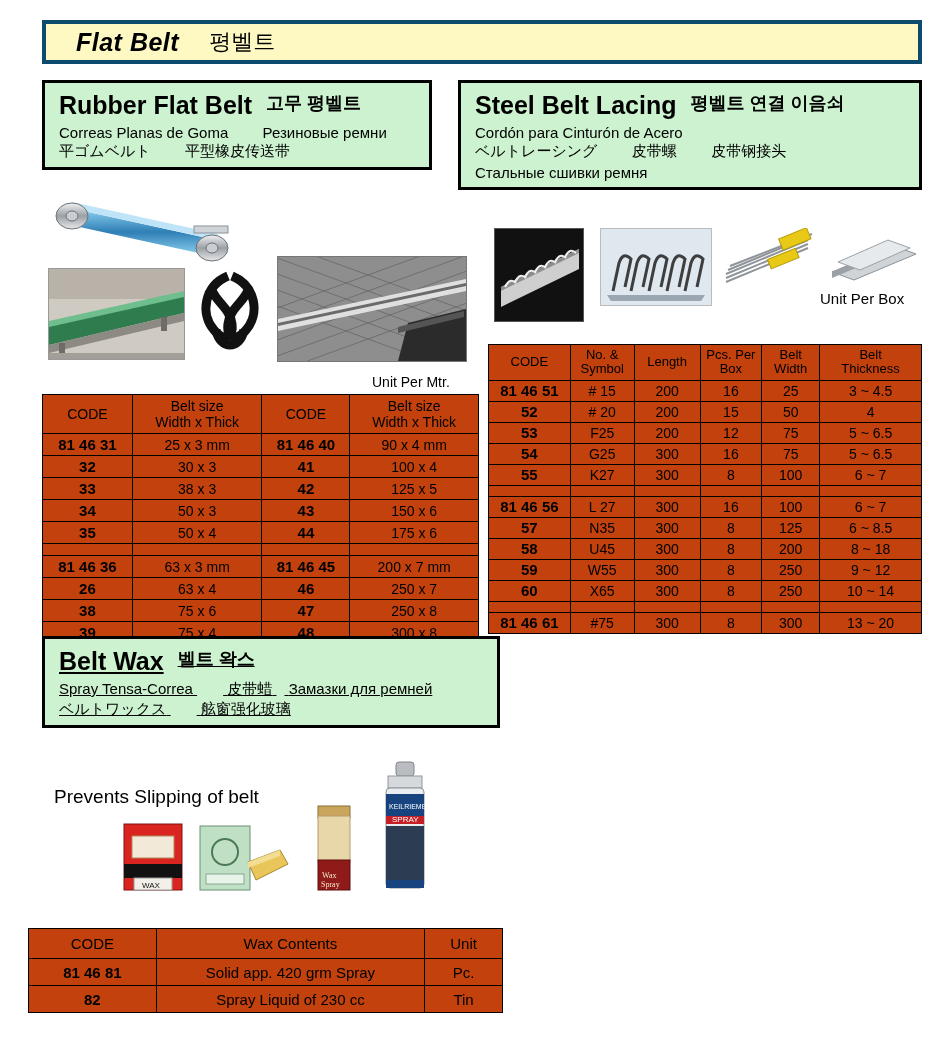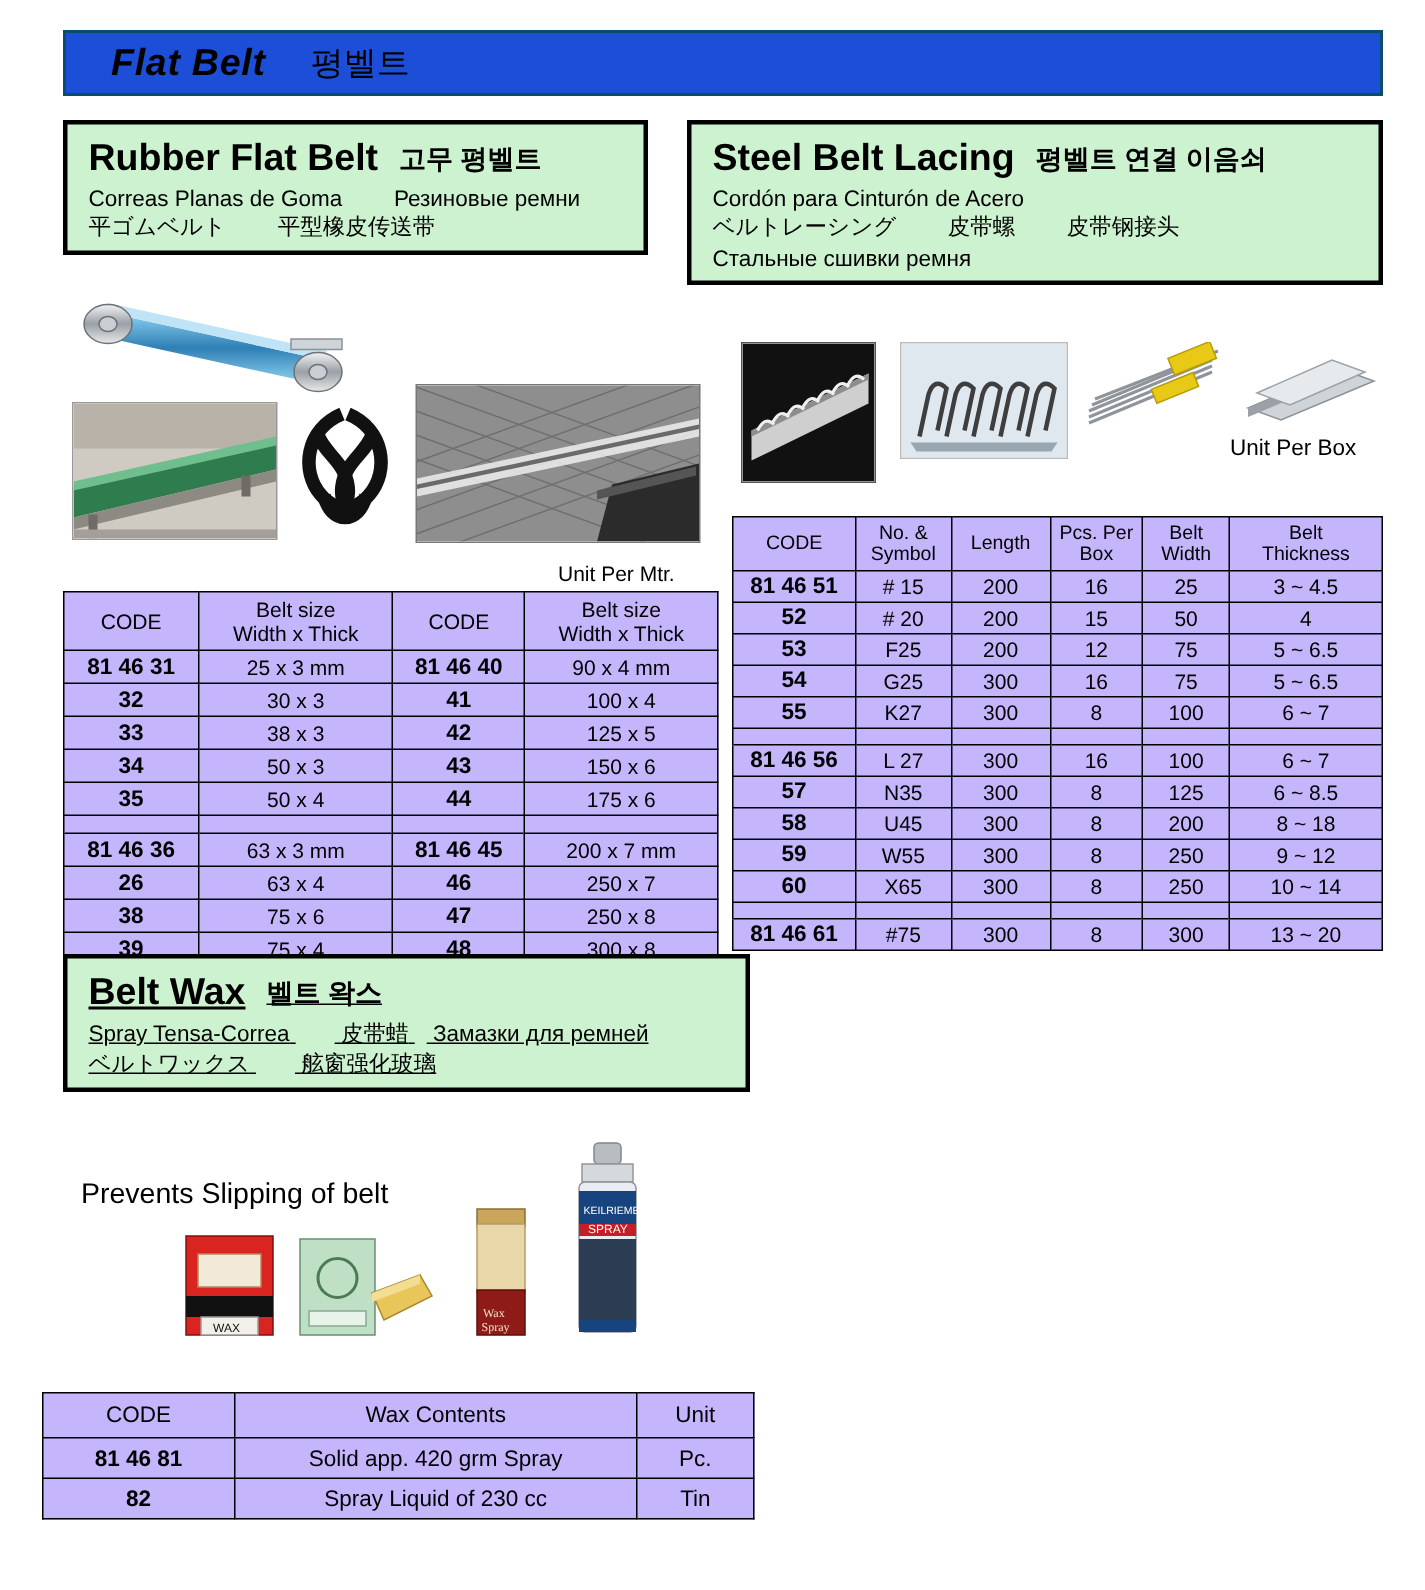--- a/index.html
+++ b/index.html
@@ -1,27 +1,27 @@
 <!DOCTYPE html>
 <html><head>
 <meta charset="utf-8">
 <style>
   html,body{margin:0;padding:0;background:#fff;}
   body{width:950px;height:1060px;position:relative;font-family:"Liberation Sans",sans-serif;color:#000;}
   .page{position:relative;width:950px;height:1060px;overflow:hidden;}
 
   
   .banner{position:absolute;left:42px;top:20px;width:880px;height:44px;
-    background:#1d4ed8;border:2px solid #0c4a6e;box-sizing:border-box;display:flex;align-items:center;}
+    background:#fef9c3;border:4px solid #0c4a6e;box-sizing:border-box;display:flex;align-items:center;}
   .banner .t1{font-style:italic;font-weight:bold;font-size:25px;margin-left:30px;letter-spacing:.5px;}
   .banner .t2{font-weight:normal;font-size:22px;margin-left:30px;}
 
   
   .tbox{position:absolute;background:#ccf2cf;border:3px solid #000;box-sizing:border-box;padding:8px 14px 6px 14px;}
-  .tbox .l1{display:flex;align-items:center;gap:14px;}
+  .tbox .l1{display:flex;align-items:flex-start;gap:14px;}
   .tbox .en{font-weight:bold;font-size:25px;}
   .tbox .kr{font-weight:bold;font-size:18px;}
   .tbox .l2{font-size:15px;margin-top:4px;}
   .tbox .l3{font-size:15px;margin-top:1px;}
   .tbox .l4{font-size:15px;margin-top:3px;}
   .tbox .sp{display:inline-block;width:26px;}
 
   #box-rubber{left:42px;top:80px;width:390px;}
   #box-steel{left:458px;top:80px;width:464px;}
   #box-wax{left:42px;top:636px;width:458px;text-decoration:underline;}
@@ -45,21 +45,21 @@
   #img-lace3{left:722px;top:228px;width:96px;height:62px;}
   #img-lace4{left:824px;top:232px;width:96px;height:58px;}
 
   
   #img-wax1{left:118px;top:818px;width:72px;height:78px;}
   #img-wax2{left:196px;top:822px;width:96px;height:72px;}
   #img-wax3{left:312px;top:802px;width:44px;height:92px;}
   #img-wax4{left:378px;top:760px;width:54px;height:134px;}
 
   
-  table{border-collapse:collapse;position:absolute;background:#c4b5fd;}
+  table{border-collapse:collapse;position:absolute;background:#c2410c;}
   table td,table th{border:1px solid #000;text-align:center;font-size:14px;padding:1px 3px;}
   .code{font-weight:bold;font-size:15px;}
 
   #tbl-rubber{left:42px;top:394px;width:437px;}
   #tbl-rubber td{height:19px;}
   #tbl-rubber .hdr td{font-size:14px;height:auto;padding:3px 2px;}
   #tbl-rubber .gap td{border-left:1px solid #000;border-right:1px solid #000;border-top:none;border-bottom:none;height:9px;}
 
   #tbl-steel{left:488px;top:344px;width:434px;}
   #tbl-steel td{height:18px;}

